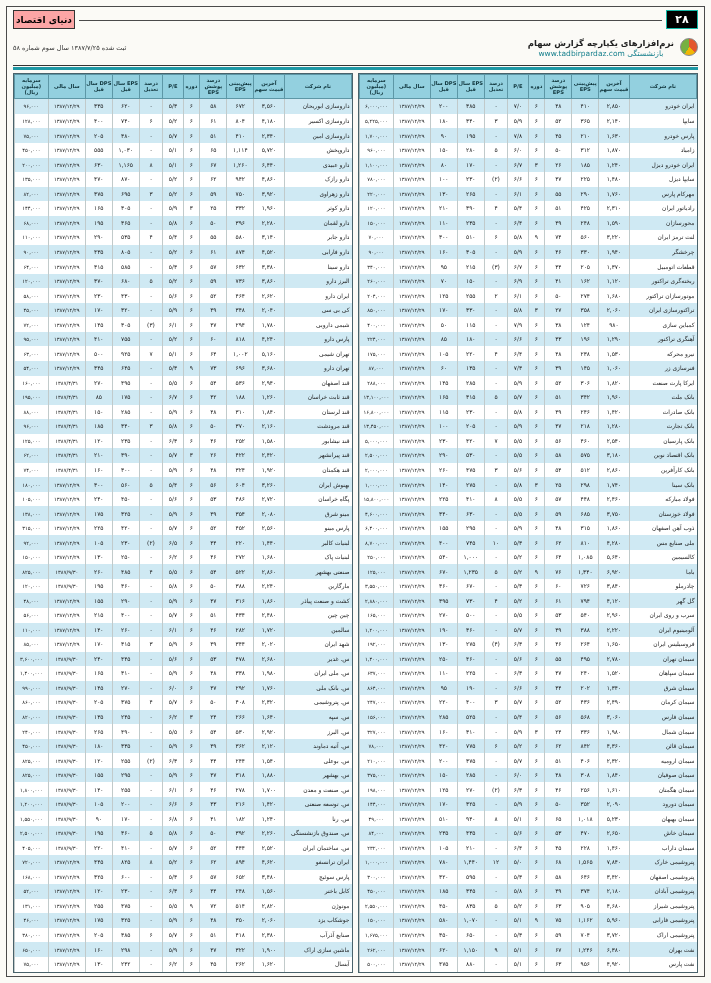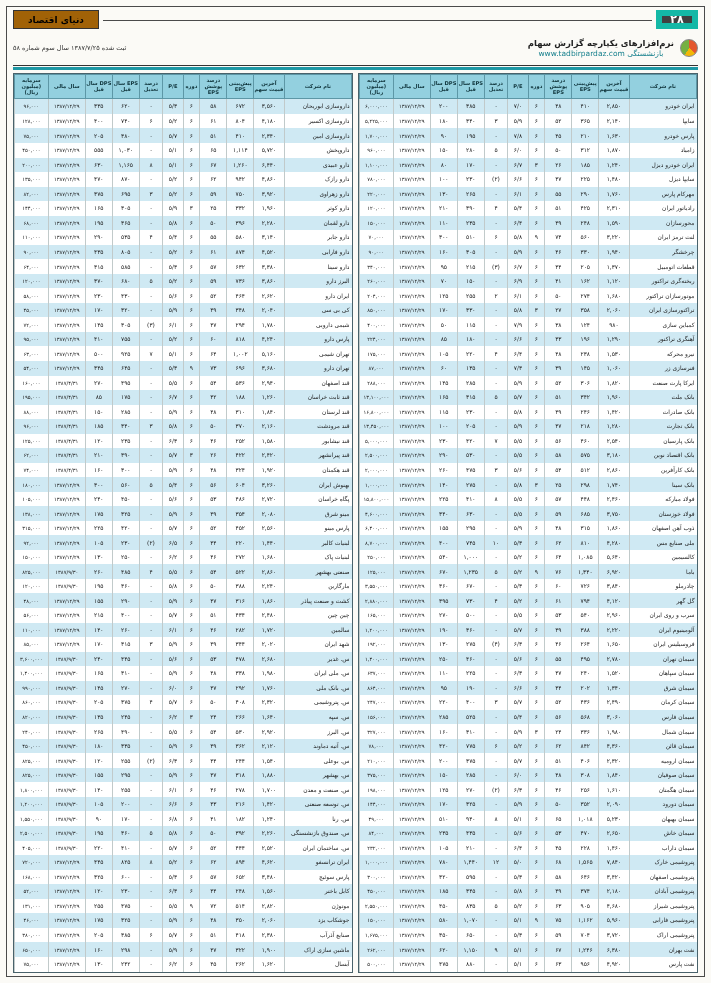--- a/index.html
+++ b/index.html
@@ -2,29 +2,29 @@
 <html lang="fa" dir="rtl"><head>
 <meta charset="utf-8">
 <style>
   html,body{margin:0;padding:0;width:711px;height:983px;background:#eceae4;overflow:hidden;
     font-family:"DejaVu Sans",sans-serif;}
   .sheet{position:absolute;inset:0;background:#fbfaf6;}
   .frame{position:absolute;inset:6px;border:1.4px solid #4a4a4a;padding:3px 6px;box-sizing:border-box;
     display:flex;flex-direction:column;}
   
   .topstrip{display:flex;align-items:stretch;height:19px;flex:0 0 auto;}
-  .pagenum{width:30px;background:#404040;color:#fff;display:flex;align-items:center;justify-content:center;
-    font-weight:bold;font-size:11px;border:6px solid #14b8a6;}
+  .pagenum{width:30px;background:#000000;color:#fff;display:flex;align-items:center;justify-content:center;
+    font-weight:bold;font-size:11px;border:1px solid #14b8a6;}
   .striprule{flex:1;margin:0 4px;border-bottom:1.5px solid #4a4a4a;height:55%;}
-  .masthead{border:1.2px solid #333;padding:0 14px;font-weight:bold;font-size:9px;display:flex;
-    align-items:center;background:#a16207;text-align:center;}
+  .masthead{border:1.2px solid #333;padding:0 2px;font-weight:bold;font-size:9px;display:flex;
+    align-items:center;background:#fca5a5;text-align:center;}
   
   .hdr{display:flex;align-items:center;justify-content:space-between;height:34px;flex:0 0 auto;margin-top:2px;}
   .hdr-title{font-size:14px;font-weight:bold;color:#111;letter-spacing:0;}
-  .hdr-ad{display:flex;align-items:center;gap:6px;margin-left:28px;}
+  .hdr-ad{display:flex;gap:6px;margin-left:28px;}
   .pie{width:16px;height:16px;border-radius:50%;flex:0 0 auto;
     background:conic-gradient(#e4572e 0 130deg,#f2b705 130deg 210deg,#76b041 210deg 360deg);
     border:1px solid #888;}
   .ad-text{text-align:center;line-height:1.25;}
   .ad-l1{font-size:8.5px;font-weight:bold;color:#222;}
   .ad-l2{font-size:7.5px;color:#17808d;direction:ltr;}
   .issue{font-size:6.5px;color:#333;max-width:150px;text-align:right;}
   .rule-black{height:1px;background:#333;flex:0 0 auto;}
   .rule-teal{height:3px;background:#1e98a5;margin:1px 0 3px;flex:0 0 auto;}
   

